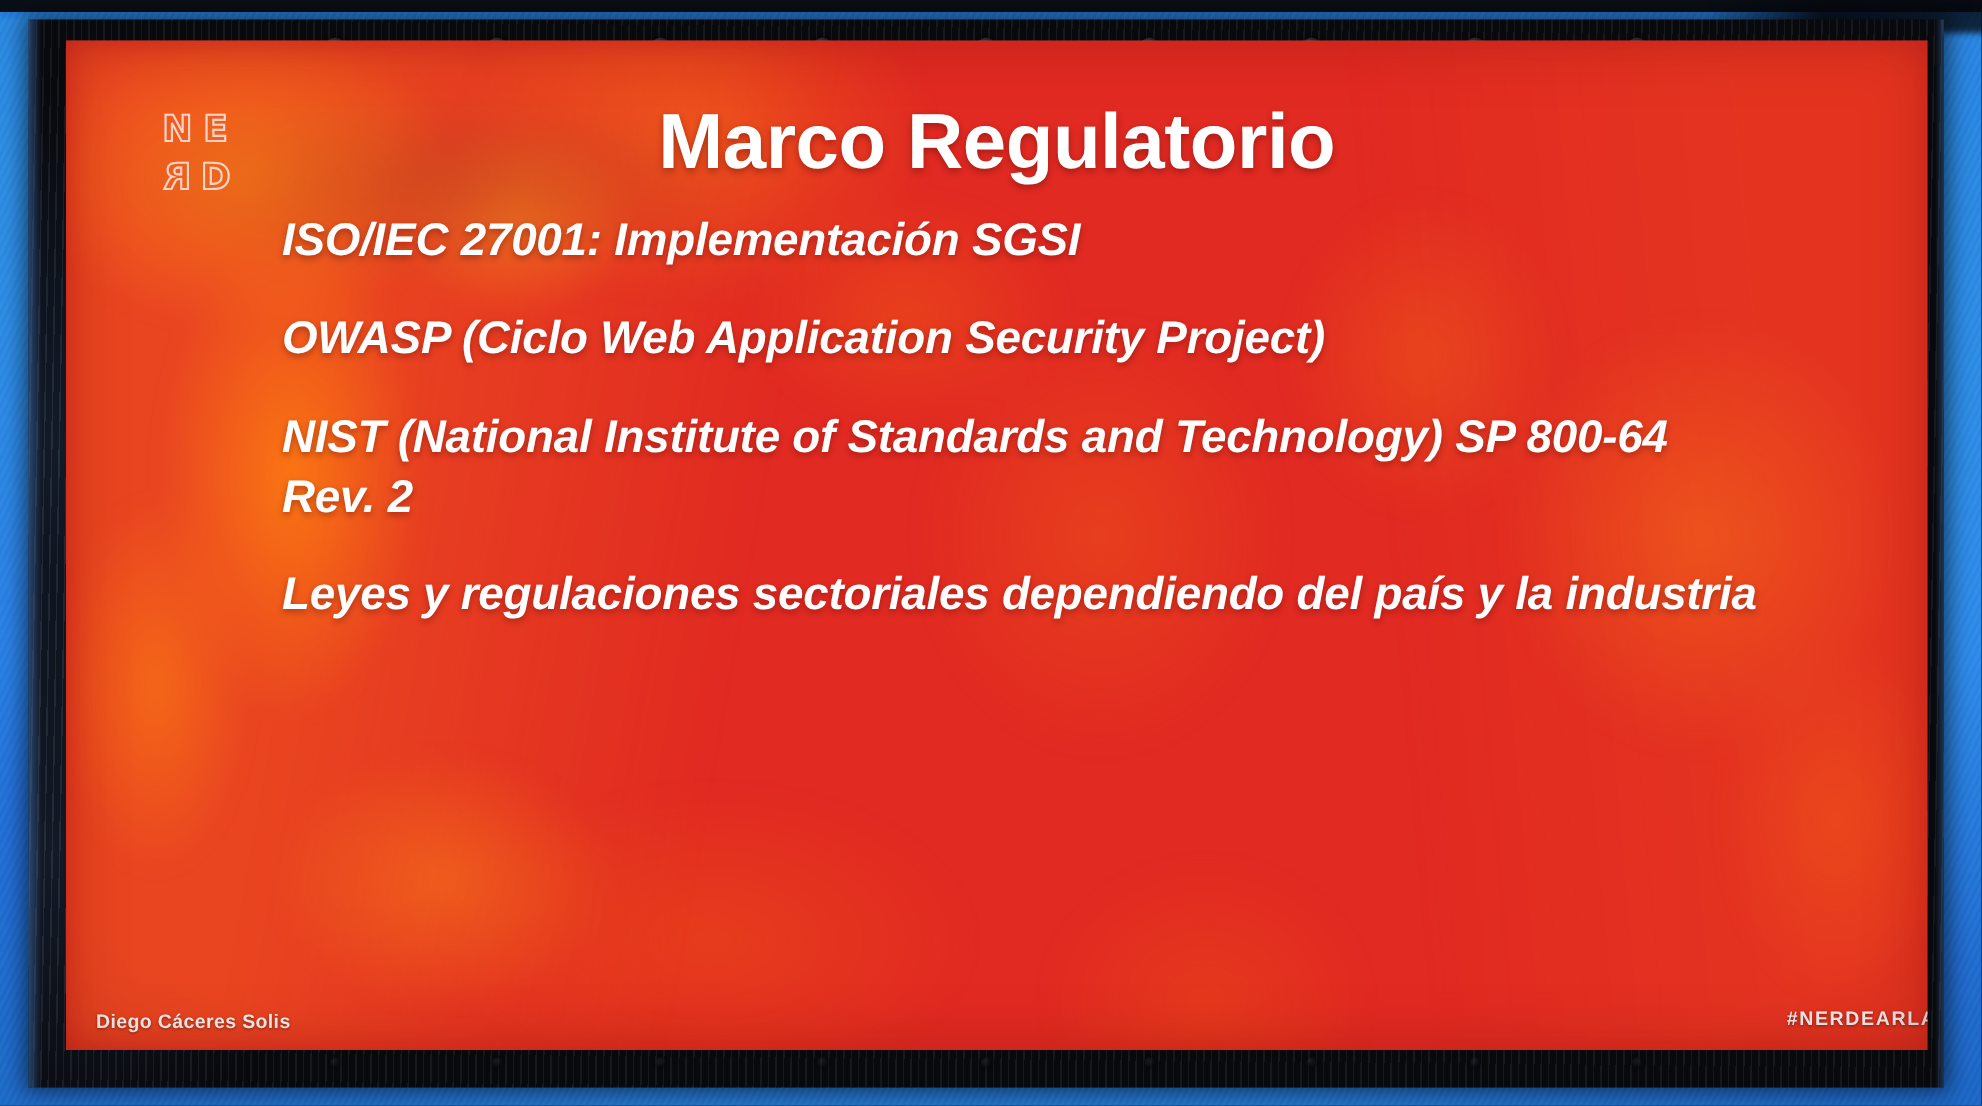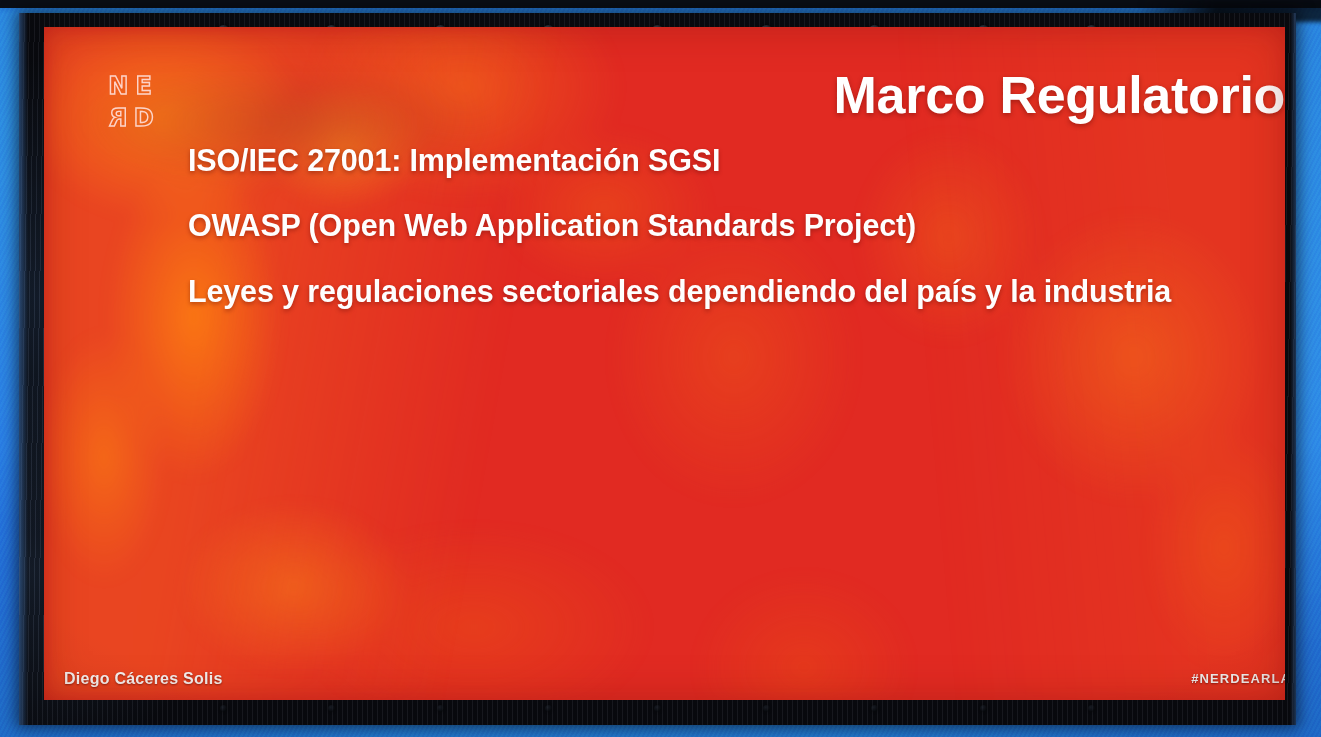--- a/index.html
+++ b/index.html
@@ -130,43 +130,43 @@
     color:transparent;
     -webkit-text-stroke:1.4px rgba(255,228,225,.95);
     font-family:"DejaVu Sans", sans-serif;
     letter-spacing:0;
   }
   #logo span.flip { transform:scaleX(-1); }
 
   
   #title {
     position:absolute; left:0; top:38px; width:100%;
-    text-align:right;
+    text-align:center;
     font-size:52px; font-weight:700; color:#fff;
     letter-spacing:-.3px;
     text-shadow:0 2px 5px rgba(90,10,5,.45);
   }
   #bullets {
-    position:absolute; left:144px; top:113px; right:104px;
+    position:absolute; left:144px; top:113px; right:104px;font-style:italic;
   }
   .bullet {
     color:#fefefe;
     font-size:30.5px;
     font-weight:700;
     line-height:1.32;
     letter-spacing:-.15px;
     margin-bottom:25px;
     text-shadow:0 2px 4px rgba(95,12,6,.42);
   }
   .bullet:last-child { margin-bottom:16px; }
 
   
   #speaker {
     position:absolute; left:20px; bottom:12px;
-    font-size:16px; font-weight:700; color:#f4f1ef;
+    font-size:13px; font-weight:700; color:#f4f1ef;
     letter-spacing:.25px;
     text-shadow:0 1px 2px rgba(80,10,5,.6);
   }
   #hashtag {
     position:absolute; right:-6px; bottom:14px;
     font-size:13px; font-weight:700; color:#ededed;
     letter-spacing:1.1px;
     text-shadow:0 1px 2px rgba(80,10,5,.6);
     white-space:nowrap;
     overflow:hidden;
@@ -225,21 +225,22 @@
     <span>N</span>
     <span>E</span>
     <span class="flip">R</span>
     <span>D</span>
   </div>
 
   <div id="title">Marco Regulatorio</div>
 
   <div id="bullets">
     <div class="bullet">ISO/IEC 27001: Implementación SGSI</div>
-    <div class="bullet">OWASP (Open Web Application Standards Project)</div>
+    <div class="bullet">OWASP (Ciclo Web Application Security Project)</div>
+    <div class="bullet">NIST (National Institute of Standards and Technology) SP 800-64 Rev. 2</div>
     <div class="bullet">Leyes y regulaciones sectoriales dependiendo del país y la industria</div>
   </div>
 
   <div id="speaker">Diego Cáceres Solis</div>
   <div id="hashtag">#NERDEARLA</div>
 
   <div id="soft"></div>
 </div>
 
 </body></html>

